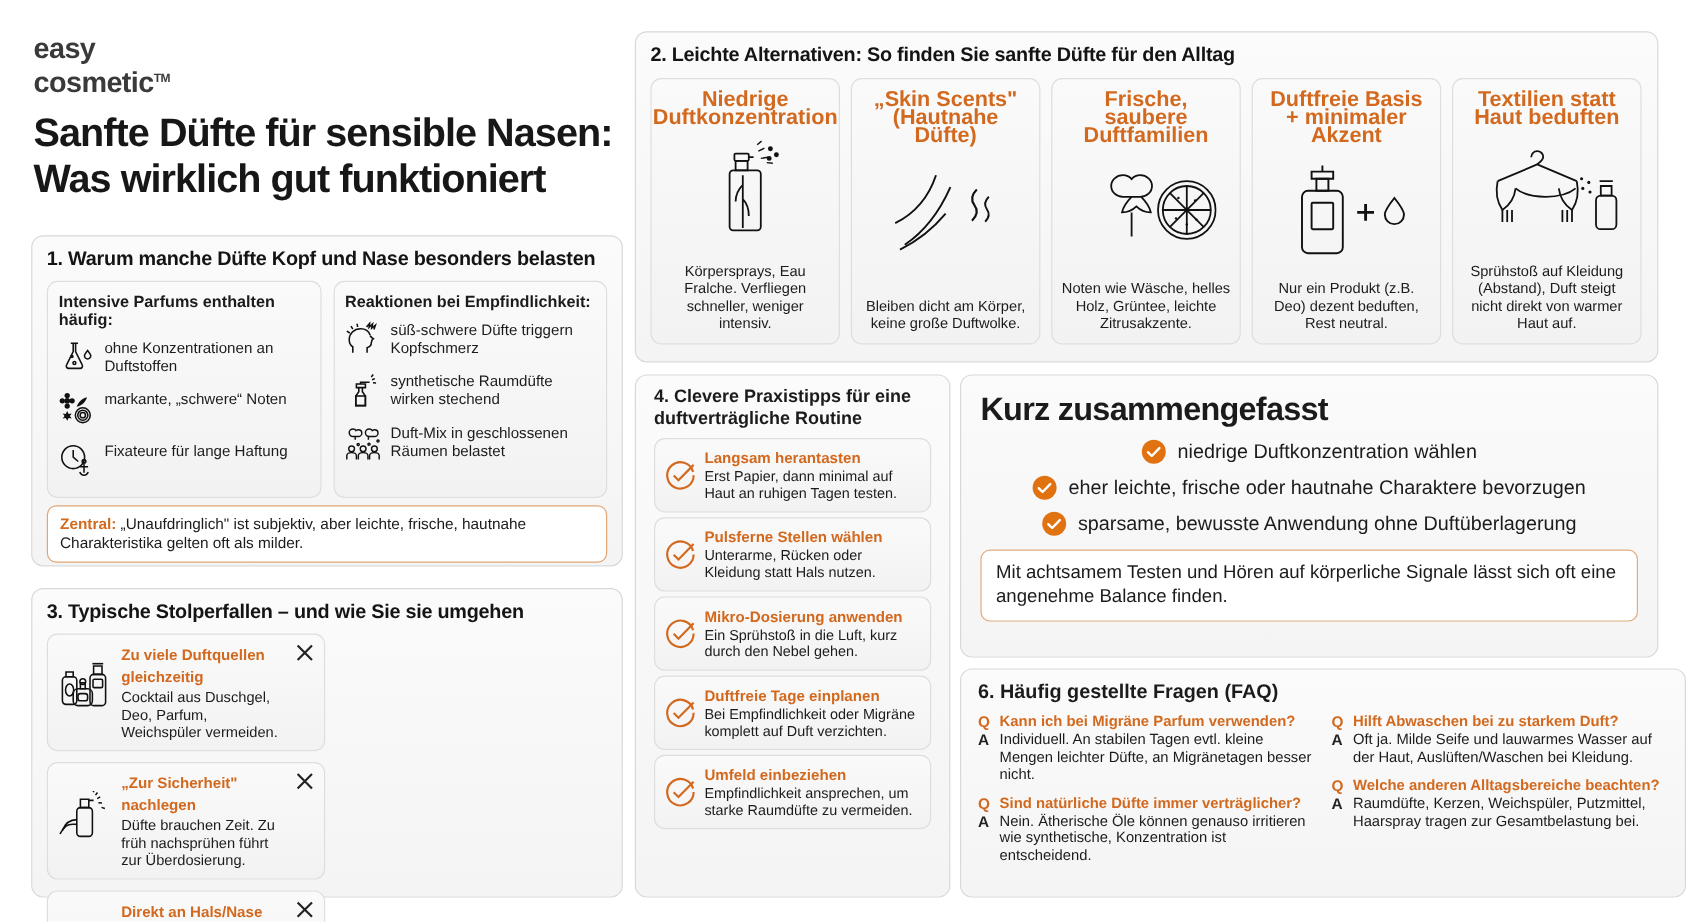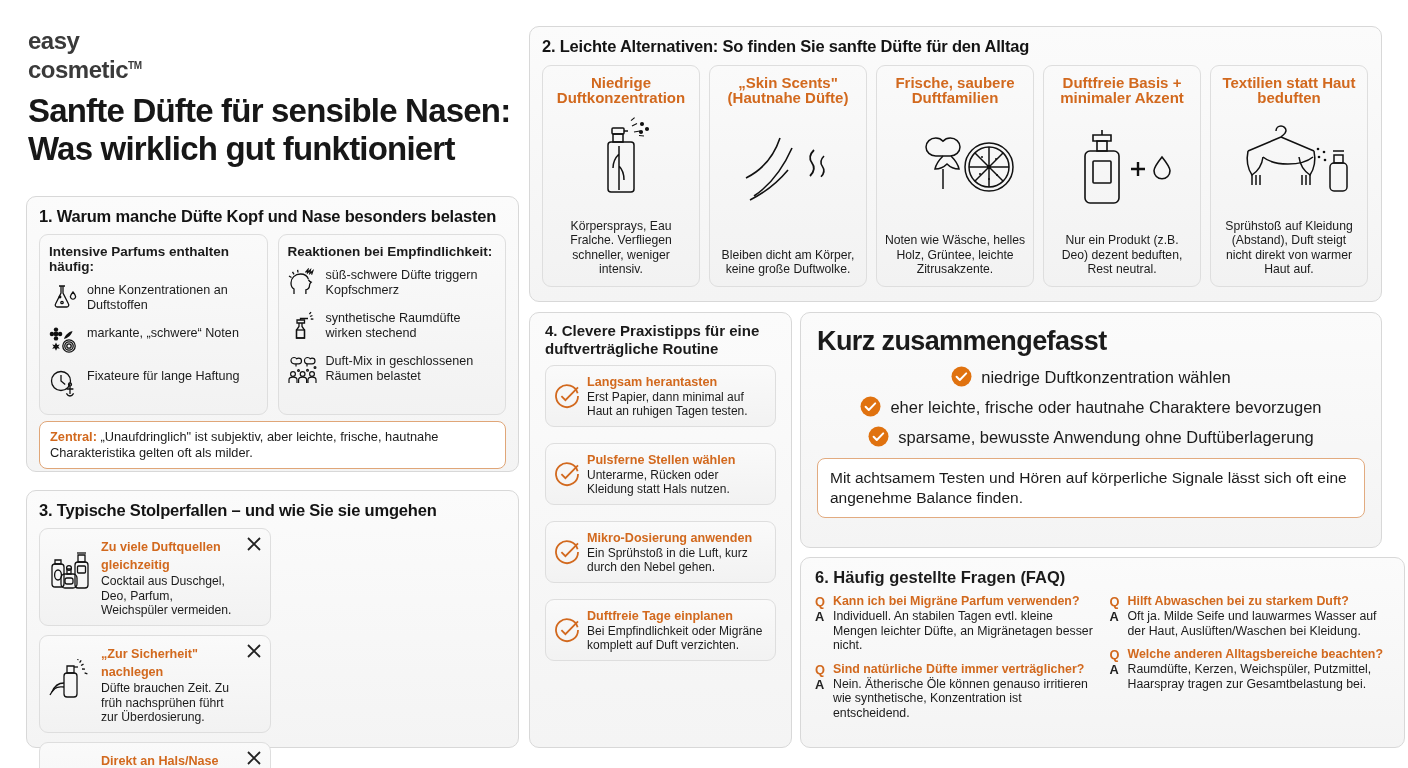--- a/index.html
+++ b/index.html
@@ -66,27 +66,27 @@
   .trap .tp{ font-size:12.2px; line-height:14.5px; margin-top:1px; }
   .xmark{ position:absolute; right:8px; top:7px; width:16px; height:16px; }
 
   
   #sec2{ position:absolute; left:529px; top:26px; width:853px; height:276px; padding:10px 12px; }
   #sec2 .row{ display:flex; gap:9px; margin-top:9px; }
   .acard{
     width:158px; height:222px; padding:9px 7px;
     display:flex; flex-direction:column; align-items:center;
   }
-  .acard .ah{ font-size:15px; font-weight:bold; color:#d2691e; text-align:center; line-height:15px; }
+  .acard .ah{ font-size:18px; font-weight:bold; color:#d2691e; text-align:center; line-height:15px; }
   .acard .aic{ flex:1; display:flex; align-items:center; justify-content:center; width:100%; }
   .acard .ap{ font-size:12.2px; line-height:14.6px; text-align:center; }
 
   #sec4{ position:absolute; left:529px; top:312px; width:263px; height:436px; padding:9px 15px; }
   #sec4 .t{ font-size:15px; font-weight:bold; line-height:18px; text-align:left; }
-  #sec4 .list{ margin-top:7px; display:flex; flex-direction:column; gap:16px; }
+  #sec4 .list{ margin-top:7px; display:flex; flex-direction:column; gap:4px; }
   .tip{ display:flex; gap:7px; padding:7px 8px; align-items:center; height:62px; }
   .tip .cic{ flex:0 0 26px; }
   .tip .tb .h{ font-size:12.6px; font-weight:bold; color:#d2691e; line-height:15px; }
   .tip .tb .p{ font-size:12px; line-height:14px; }
 
   #sum{ position:absolute; left:800px; top:312px; width:582px; height:236px; padding:12px 16px; }
   #sum h2{ font-size:27px; font-weight:bold; letter-spacing:-0.6px; line-height:32px; }
   #sum .bul{ display:flex; align-items:center; gap:9px; margin-top:9px;justify-content:center; }
   #sum .bul .btxt{ font-size:16.5px; line-height:20px; }
   #sum .note{
@@ -451,20 +451,32 @@
               <path d="M23.6 10.2A11 11 0 1 0 24 13"></path>
               <path d="M7.4 13.2l4 4L24 4.4"></path>
             </svg>
         </span>
         <span class="tb">
           <div class="h">Duftfreie Tage einplanen</div>
           <div class="p">Bei Empfindlichkeit oder Migräne komplett auf Duft verzichten.</div>
         </span>
       </div>
 
+      <div class="subpanel tip">
+        <span class="cic">
+          <svg width="26" height="26" viewBox="0 0 26 26" fill="none" stroke="#d2691e" stroke-width="1.8">
+              <path d="M23.6 10.2A11 11 0 1 0 24 13"></path>
+              <path d="M7.4 13.2l4 4L24 4.4"></path>
+            </svg>
+        </span>
+        <span class="tb">
+          <div class="h">Umfeld einbeziehen</div>
+          <div class="p">Empfindlichkeit ansprechen, um starke Raumdüfte zu vermeiden.</div>
+        </span>
+      </div>
 
     </div>
   </div>
 
   <div class="panel" id="sum">
     <h2>Kurz zusammengefasst</h2>
 
     <div class="bul">
       <svg width="21" height="21" viewBox="0 0 21 21">
           <circle cx="10.5" cy="10.5" r="10" fill="#e0720f"></circle>

